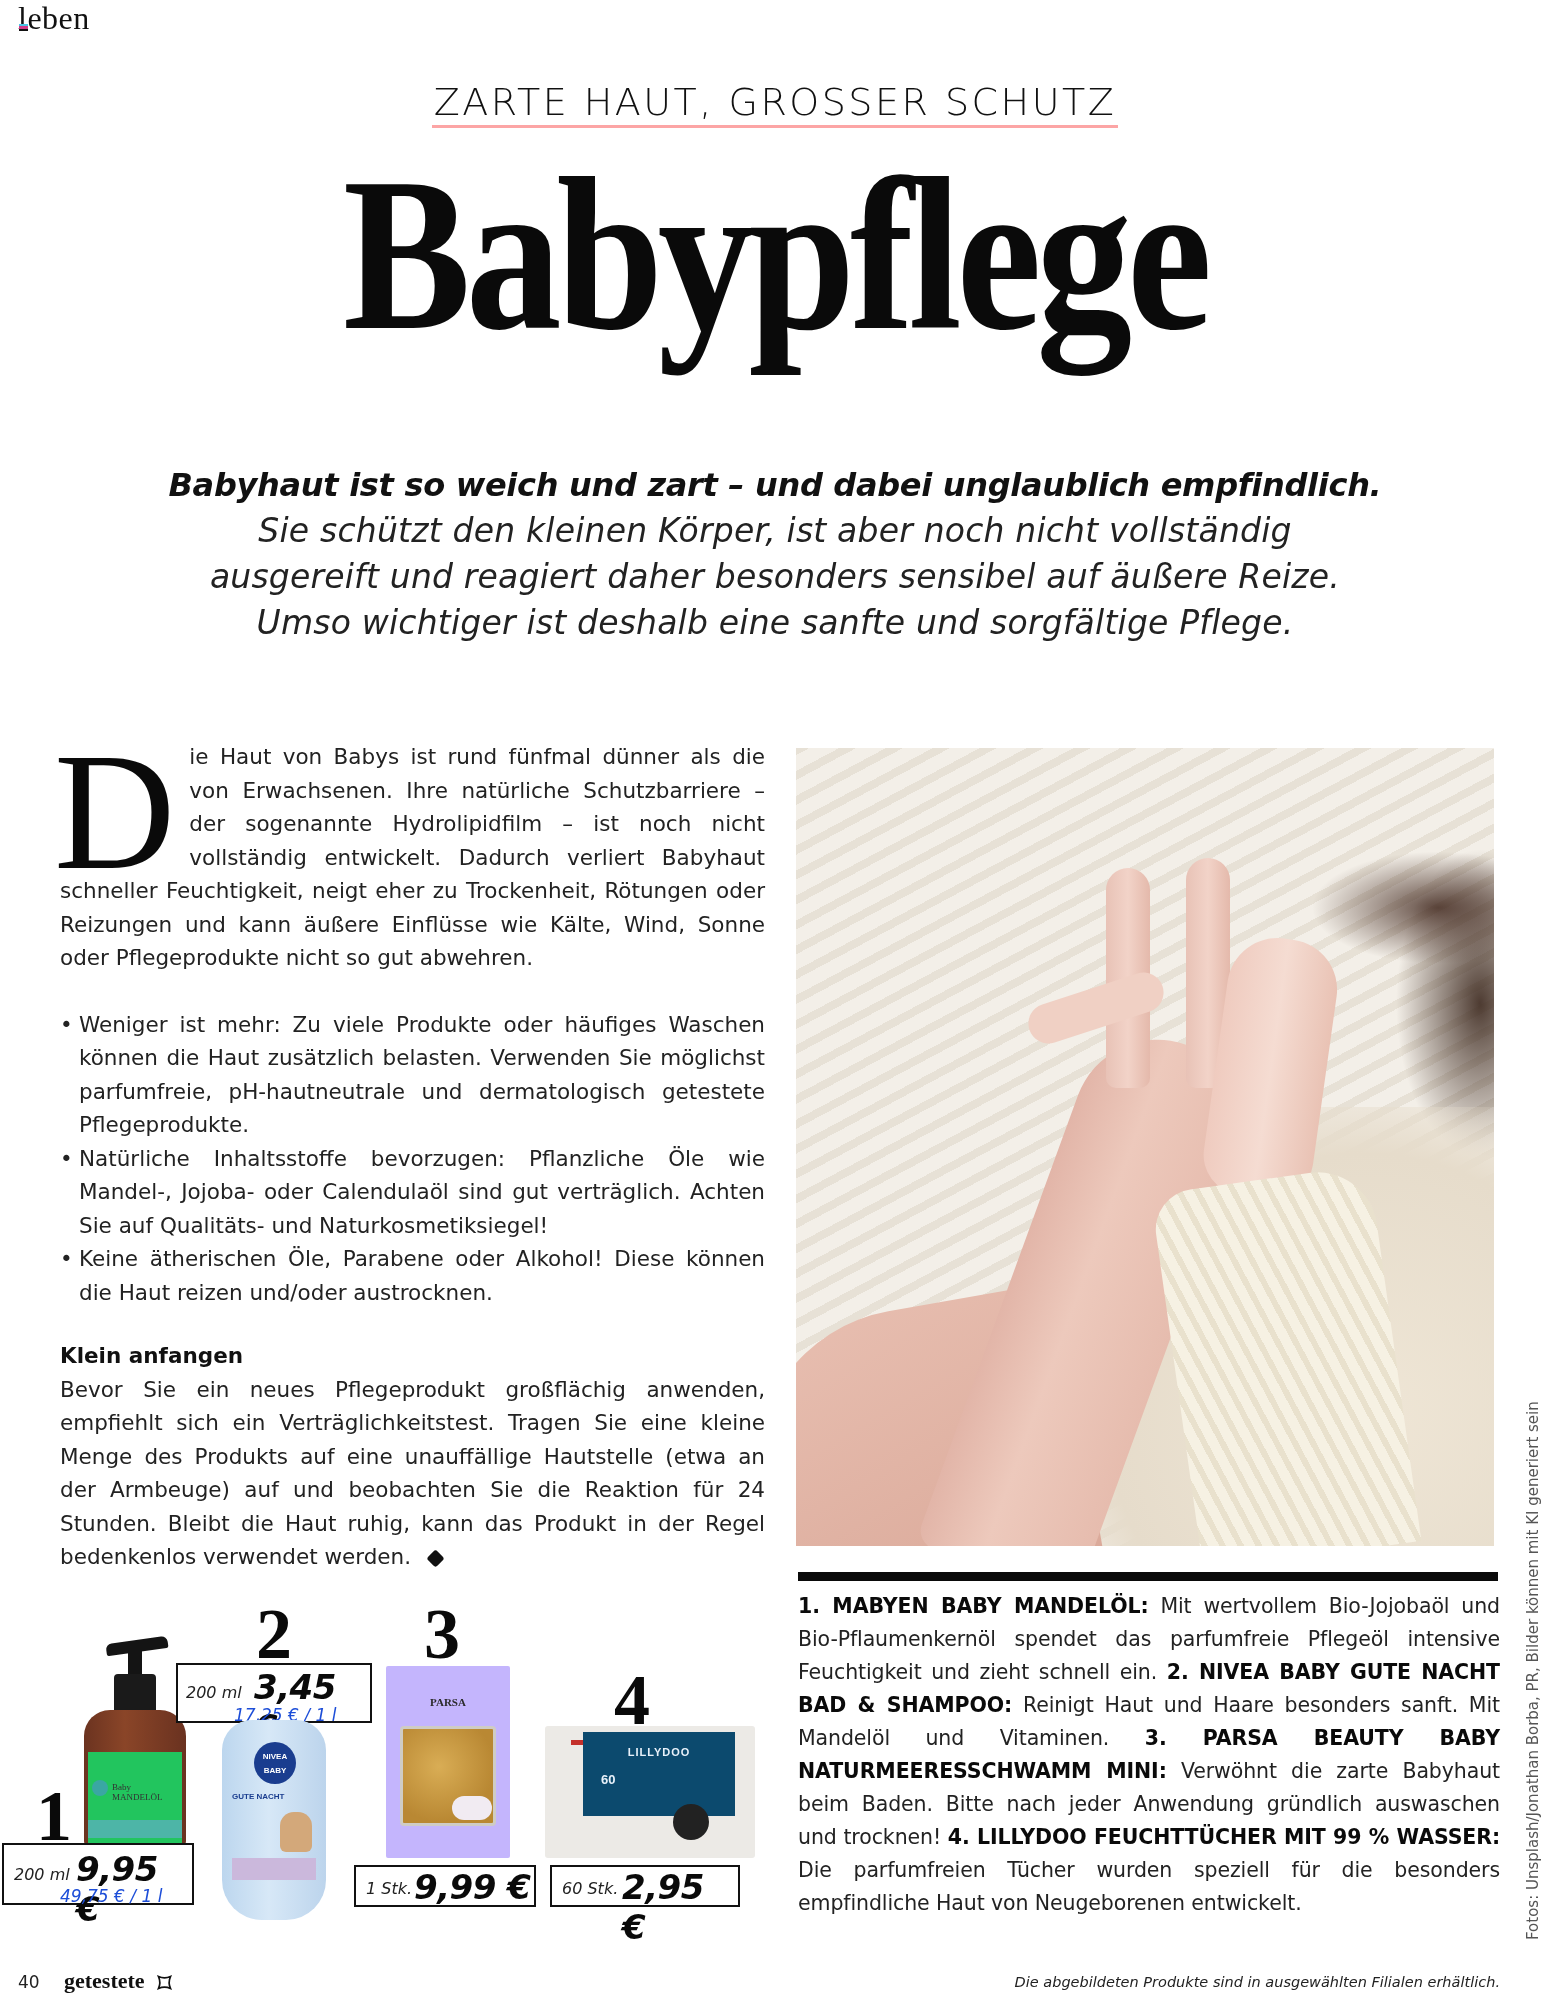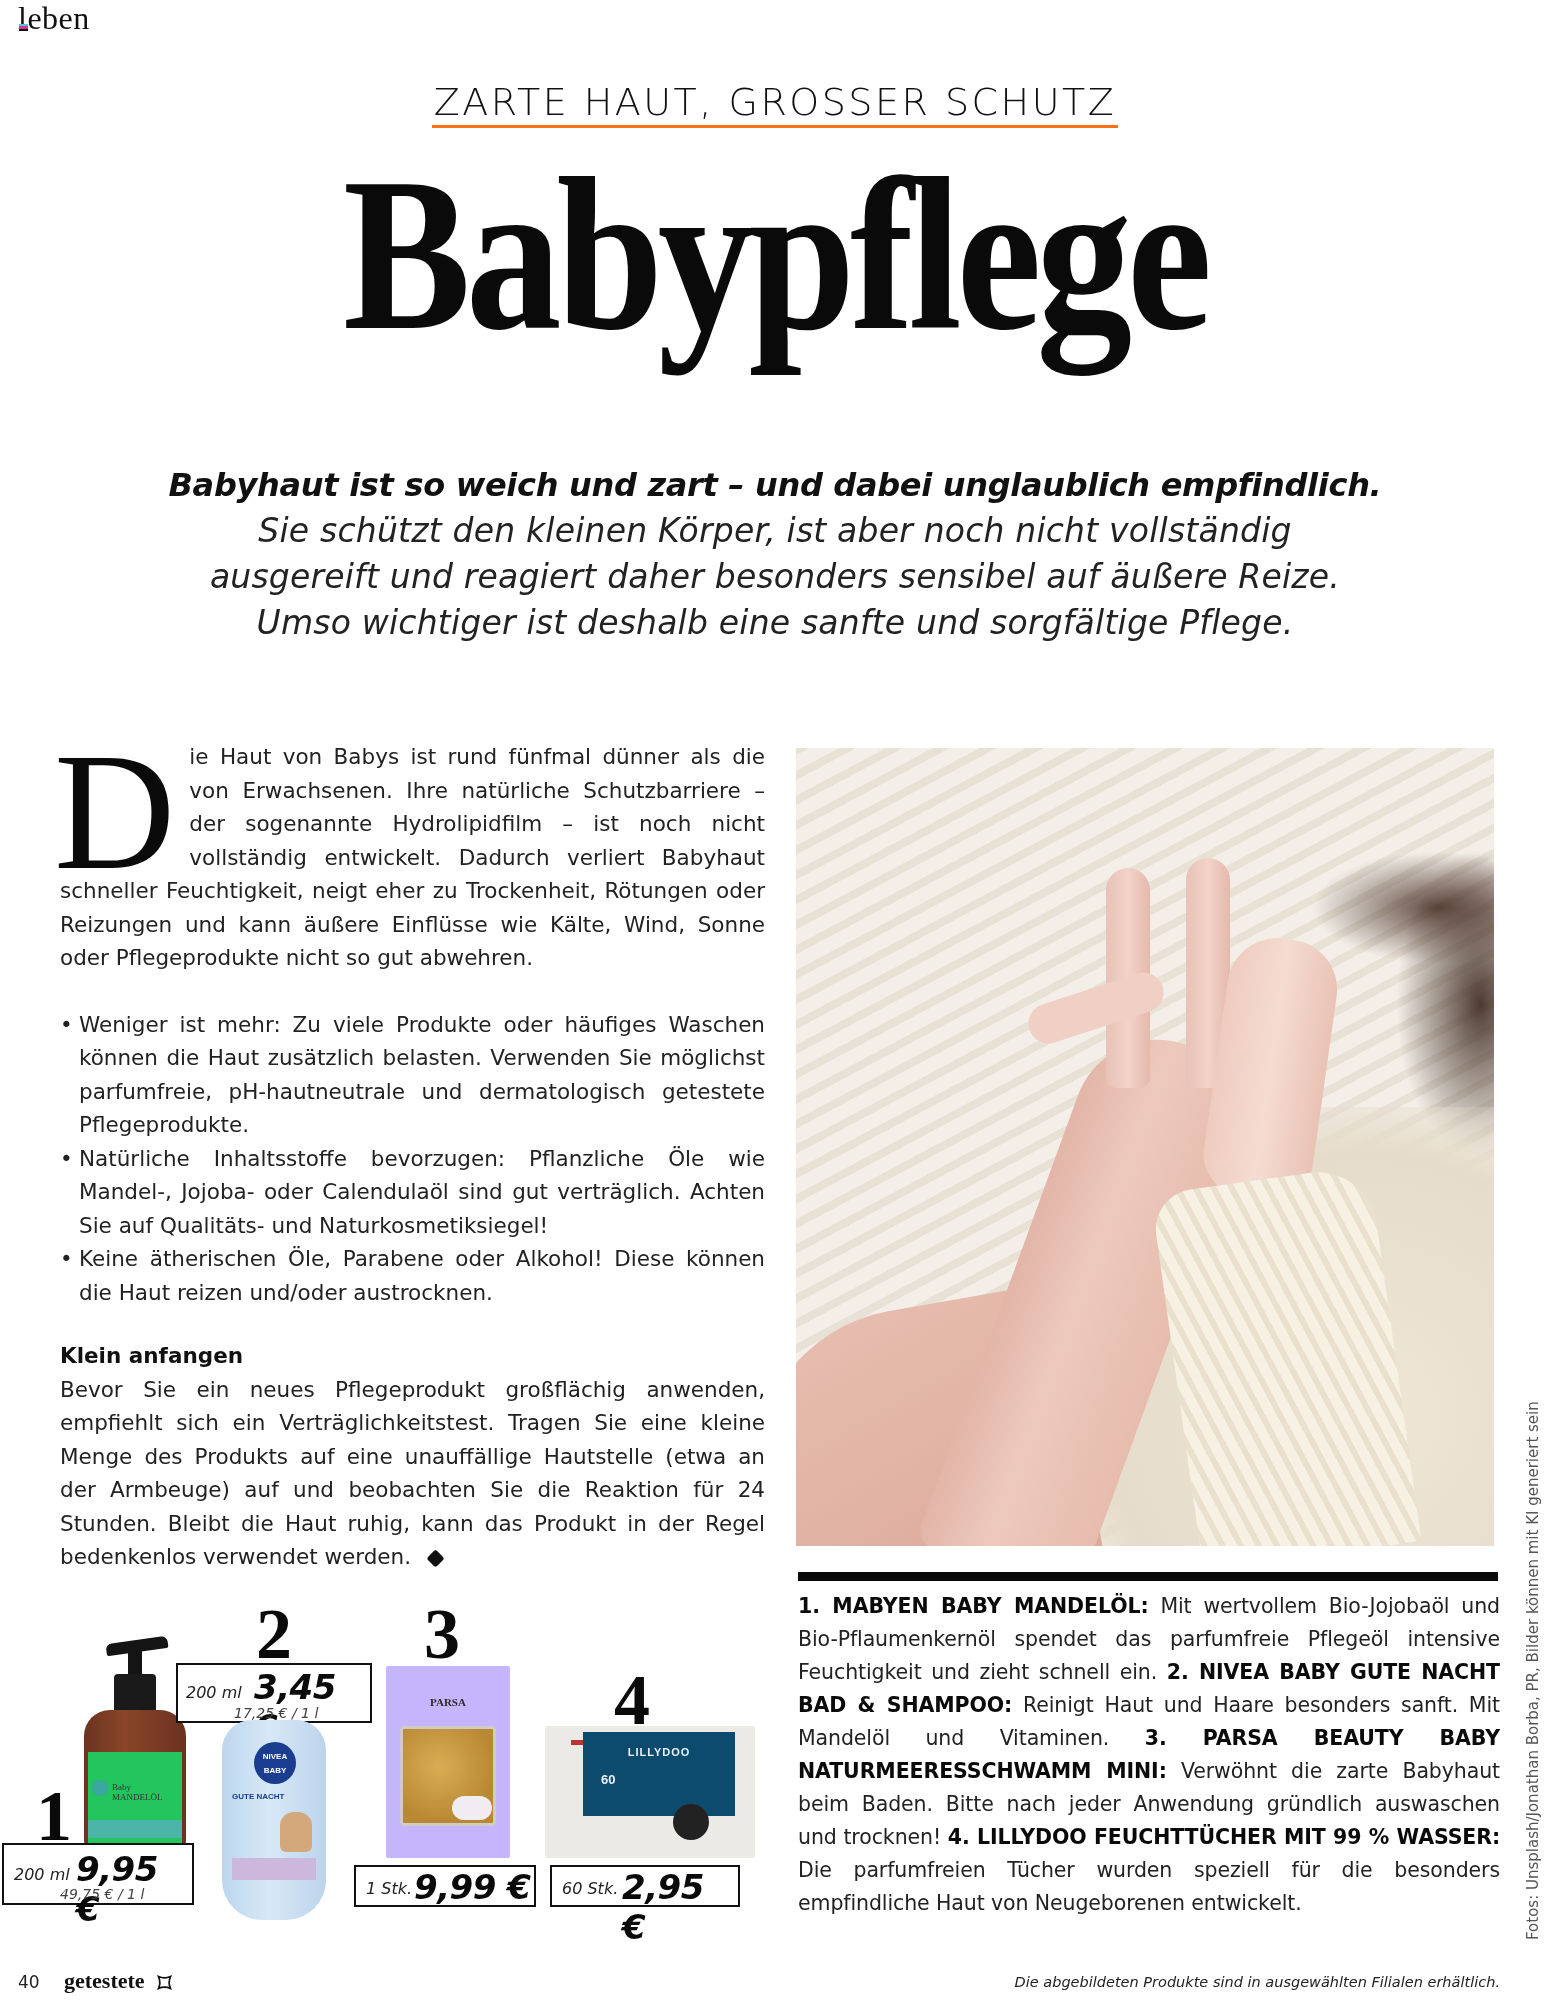--- a/index.html
+++ b/index.html
@@ -3,21 +3,21 @@
 <meta charset="utf-8">
 <style>
   * { box-sizing: border-box; margin: 0; padding: 0; }
   html, body { width: 1550px; height: 2000px; background: #ffffff; overflow: hidden; }
   body { position: relative; color: #111; font-family: "Liberation Sans", sans-serif; }
 
   .section-tag { position: absolute; left: 18px; top: 0px; font-family: "Liberation Serif", serif; font-size: 32px; color: #111; letter-spacing: 0.5px; }
   .section-tag .cmyk { position: absolute; left: 1px; top: 24px; width: 9px; height: 7px; background: linear-gradient(#4ac6e6 0 33%, #d43b8a 33% 66%, #111 66%); }
 
   .kicker { position: absolute; left: 0; width: 1550px; top: 80px; text-align: center; }
-  .kicker span { font-family: "DejaVu Sans", sans-serif; font-weight: 300; font-size: 38px; letter-spacing: 2.5px; border-bottom: 3px solid #f97316; padding: 0 2px 1px; color: #111; }
+  .kicker span { font-family: "DejaVu Sans", sans-serif; font-weight: 300; font-size: 38px; letter-spacing: 2.5px; border-bottom: 3px solid #fca5a5; padding: 0 2px 1px; color: #111; }
 
   .title { position: absolute; left: 0; width: 1550px; top: 140px; text-align: center; font-family: "Liberation Serif", serif; font-weight: bold; font-size: 218px; line-height: 230px; letter-spacing: -6px; transform: scaleX(0.88); transform-origin: center; color: #0a0a0a; }
 
   .lead { position: absolute; left: 100px; width: 1350px; top: 462px; text-align: center; font-family: "DejaVu Sans", sans-serif; font-style: italic; }
   .lead .bold { font-weight: bold; font-size: 32px; line-height: 46px; letter-spacing: -0.3px; }
   .lead .light { font-weight: normal; font-size: 33px; line-height: 46px; color: #222; letter-spacing: 0.2px; }
 
   .col-left { position: absolute; left: 60px; width: 705px; top: 740px; font-family: "DejaVu Sans", sans-serif; font-size: 21.5px; line-height: 33.5px; color: #222; text-align: justify; }
   .dropcap { float: left; font-family: "Liberation Serif", serif; font-size: 168px; line-height: 126px; height: 126px; margin: 8px 14px 0 -6px; color: #0a0a0a; }
   .col-left p { margin-bottom: 33px; }
@@ -45,21 +45,21 @@
   .rule-thick { position: absolute; left: 798px; top: 1572px; width: 700px; height: 9px; background: #0a0a0a; }
   .captions { position: absolute; left: 798px; top: 1590px; width: 702px; font-family: "DejaVu Sans", sans-serif; font-size: 20.5px; line-height: 33px; color: #222; text-align: justify; letter-spacing: -0.1px; }
   .captions b { color: #0a0a0a; font-weight: bold; }
 
   .credit { position: absolute; left: 1524px; top: 1940px; transform: rotate(-90deg); transform-origin: 0 0; width: 600px; font-family: "DejaVu Sans", sans-serif; font-size: 15px; color: #555; white-space: nowrap; }
 
   .prod-num { position: absolute; font-family: "Liberation Serif", serif; font-weight: bold; font-size: 72px; line-height: 72px; color: #0a0a0a; }
   .pricebox { position: absolute; border: 2px solid #111; background: #fff; font-family: "DejaVu Sans", sans-serif; }
   .pricebox .qty { position: absolute; font-style: italic; font-size: 16px; color: #222; }
   .pricebox .price { position: absolute; font-weight: bold; font-style: italic; font-size: 34px; color: #0a0a0a; letter-spacing: -0.5px; }
-  .pricebox .unit { position: absolute; font-style: italic; font-size: 14px; color: #404040; }
+  .pricebox .unit { position: absolute; font-style: italic; font-size: 17px; color: #1d4ed8; }
 
   .bottle1 { position: absolute; left: 84px; top: 1640px; width: 102px; height: 205px; }
   .bottle1 .pump { position: absolute; left: 22px; top: 0; width: 62px; height: 12px; background: #141414; border-radius: 6px 6px 2px 2px; transform: rotate(-8deg); }
   .bottle1 .stem { position: absolute; left: 44px; top: 8px; width: 14px; height: 30px; background: #141414; }
   .bottle1 .cap { position: absolute; left: 30px; top: 34px; width: 42px; height: 40px; background: #1a1a1a; border-radius: 4px; }
   .bottle1 .body { position: absolute; left: 0; top: 70px; width: 102px; height: 135px; background: linear-gradient(90deg, #6b3320, #8a4528 40%, #6a3220); border-radius: 26px 26px 4px 4px; }
   .bottle1 .label { position: absolute; left: 4px; top: 112px; width: 94px; height: 92px; background: #22c55e; }
   .bottle1 .label .band { position: absolute; left: 0; bottom: 6px; width: 100%; height: 18px; background: #4db5a7; }
   .bottle1 .label .seal { position: absolute; left: 4px; top: 28px; width: 16px; height: 16px; border-radius: 50%; background: #3aa7a3; }
   .bottle1 .label .txt { position: absolute; left: 24px; top: 30px; font-family: "Liberation Serif", serif; font-size: 9px; color: #333; }

